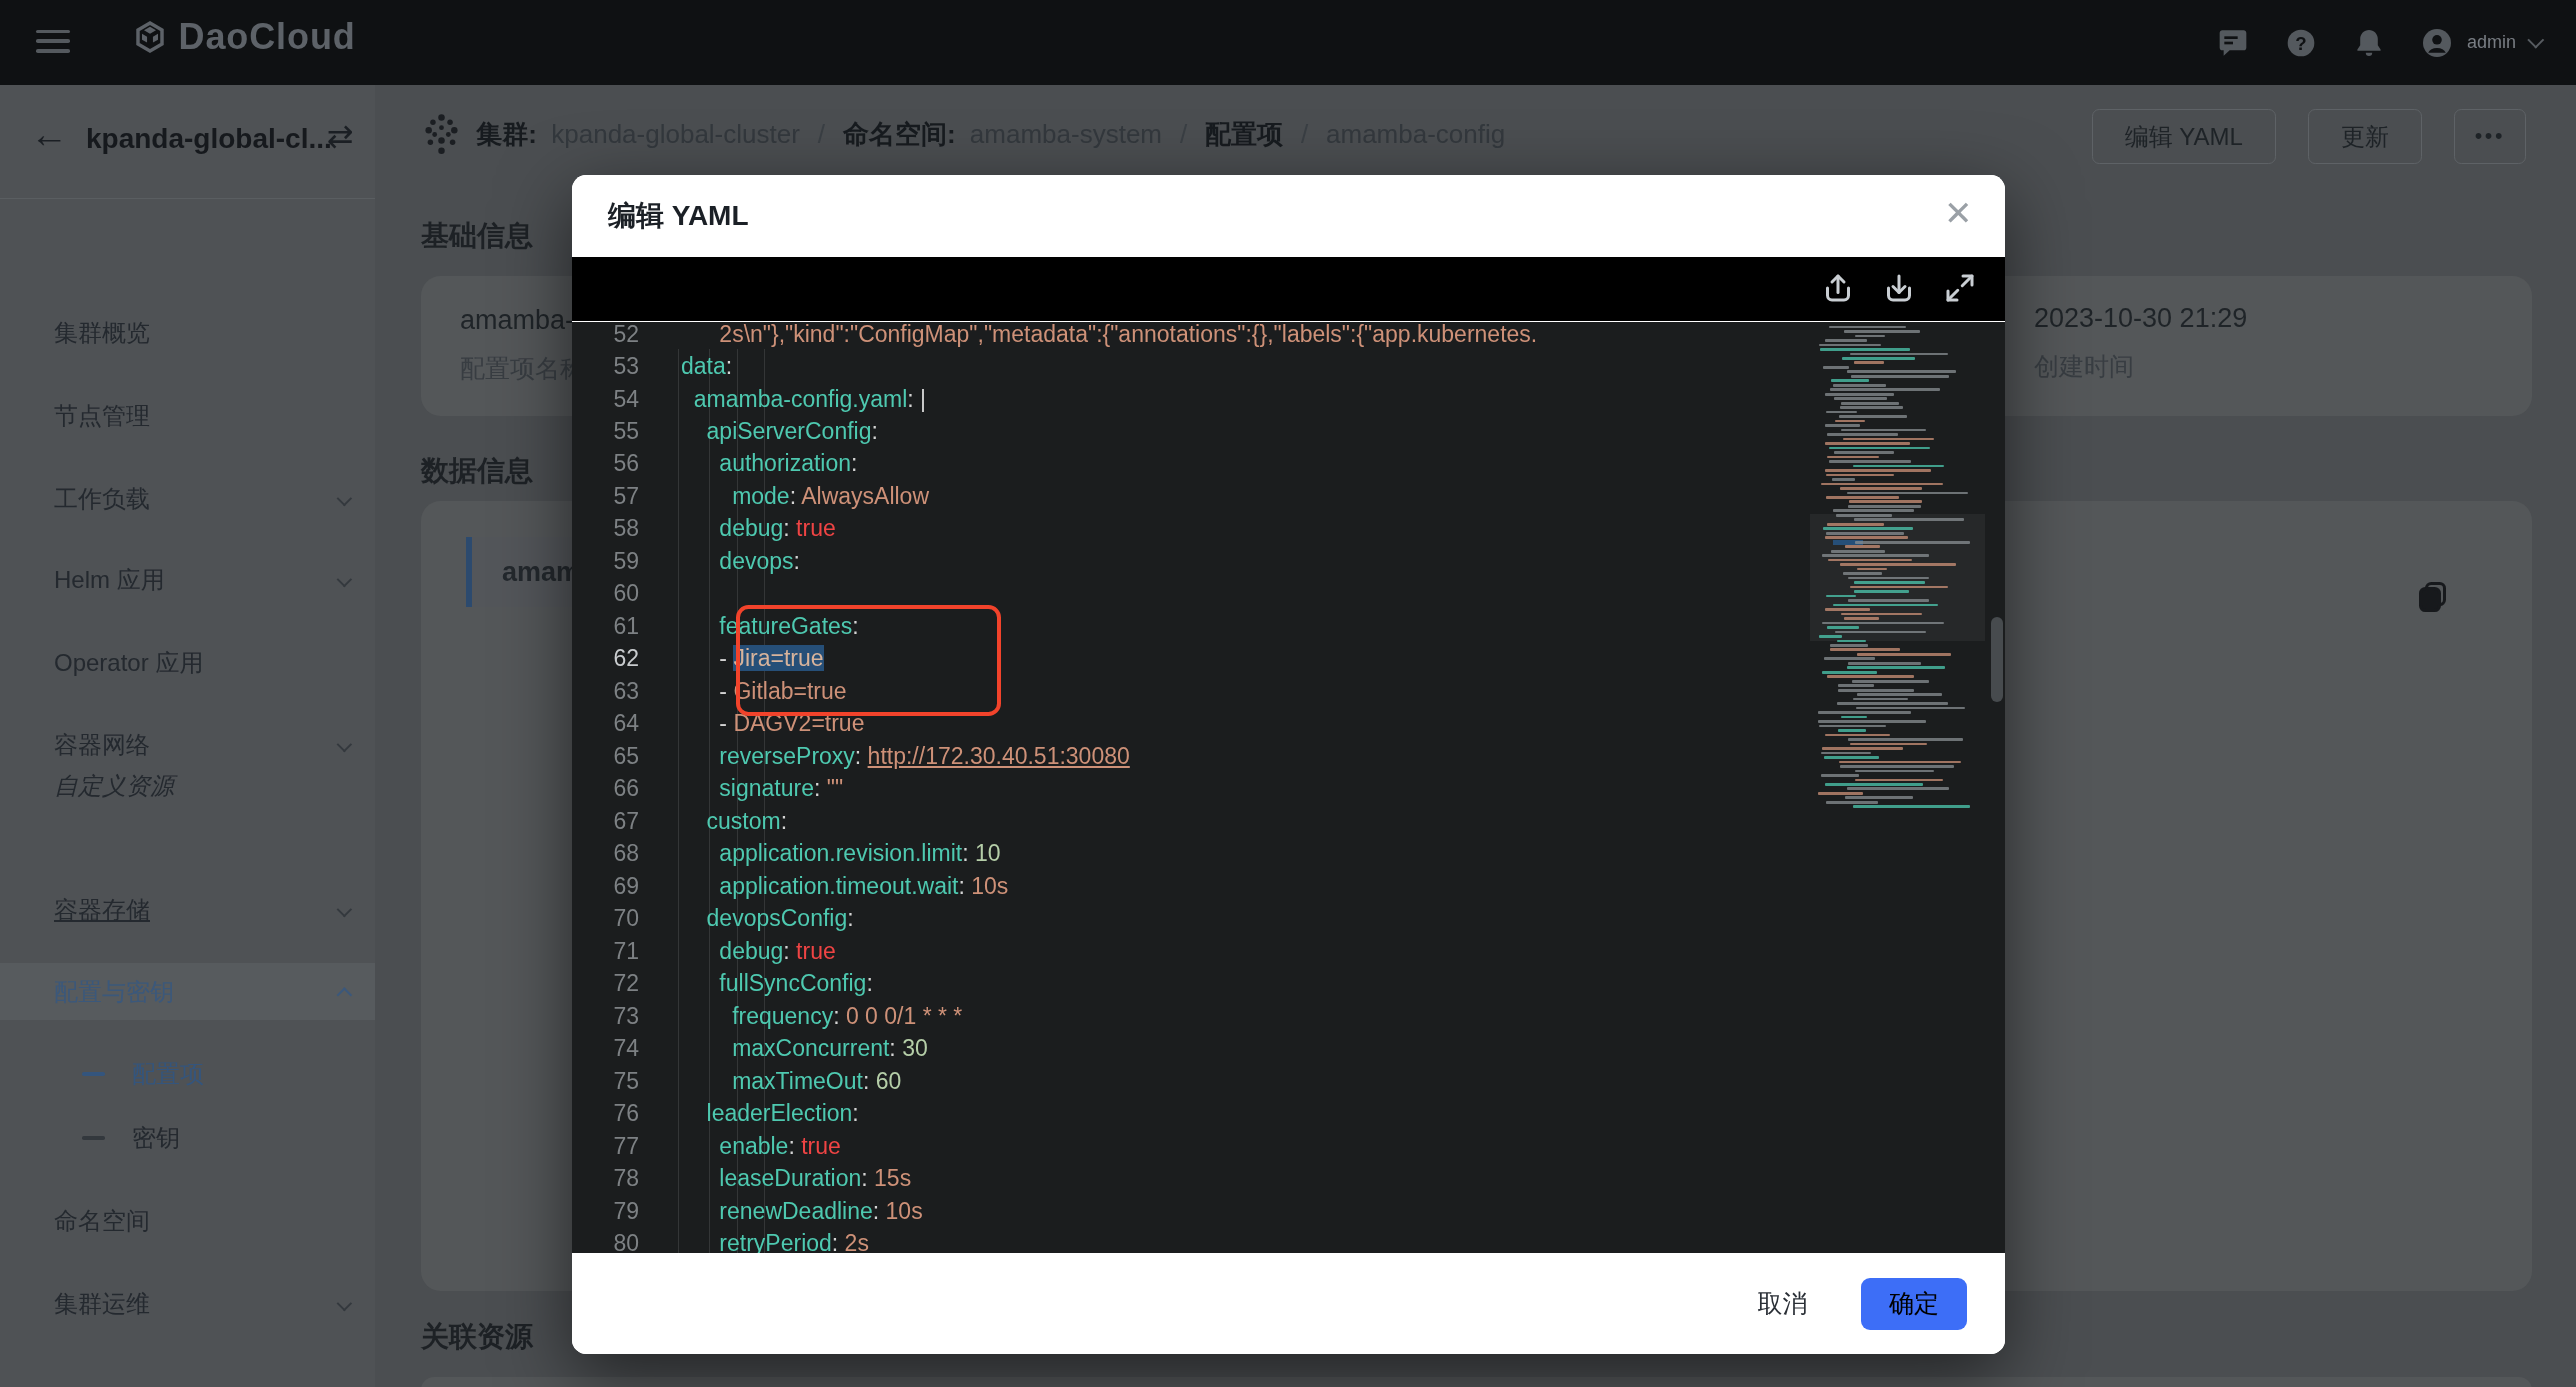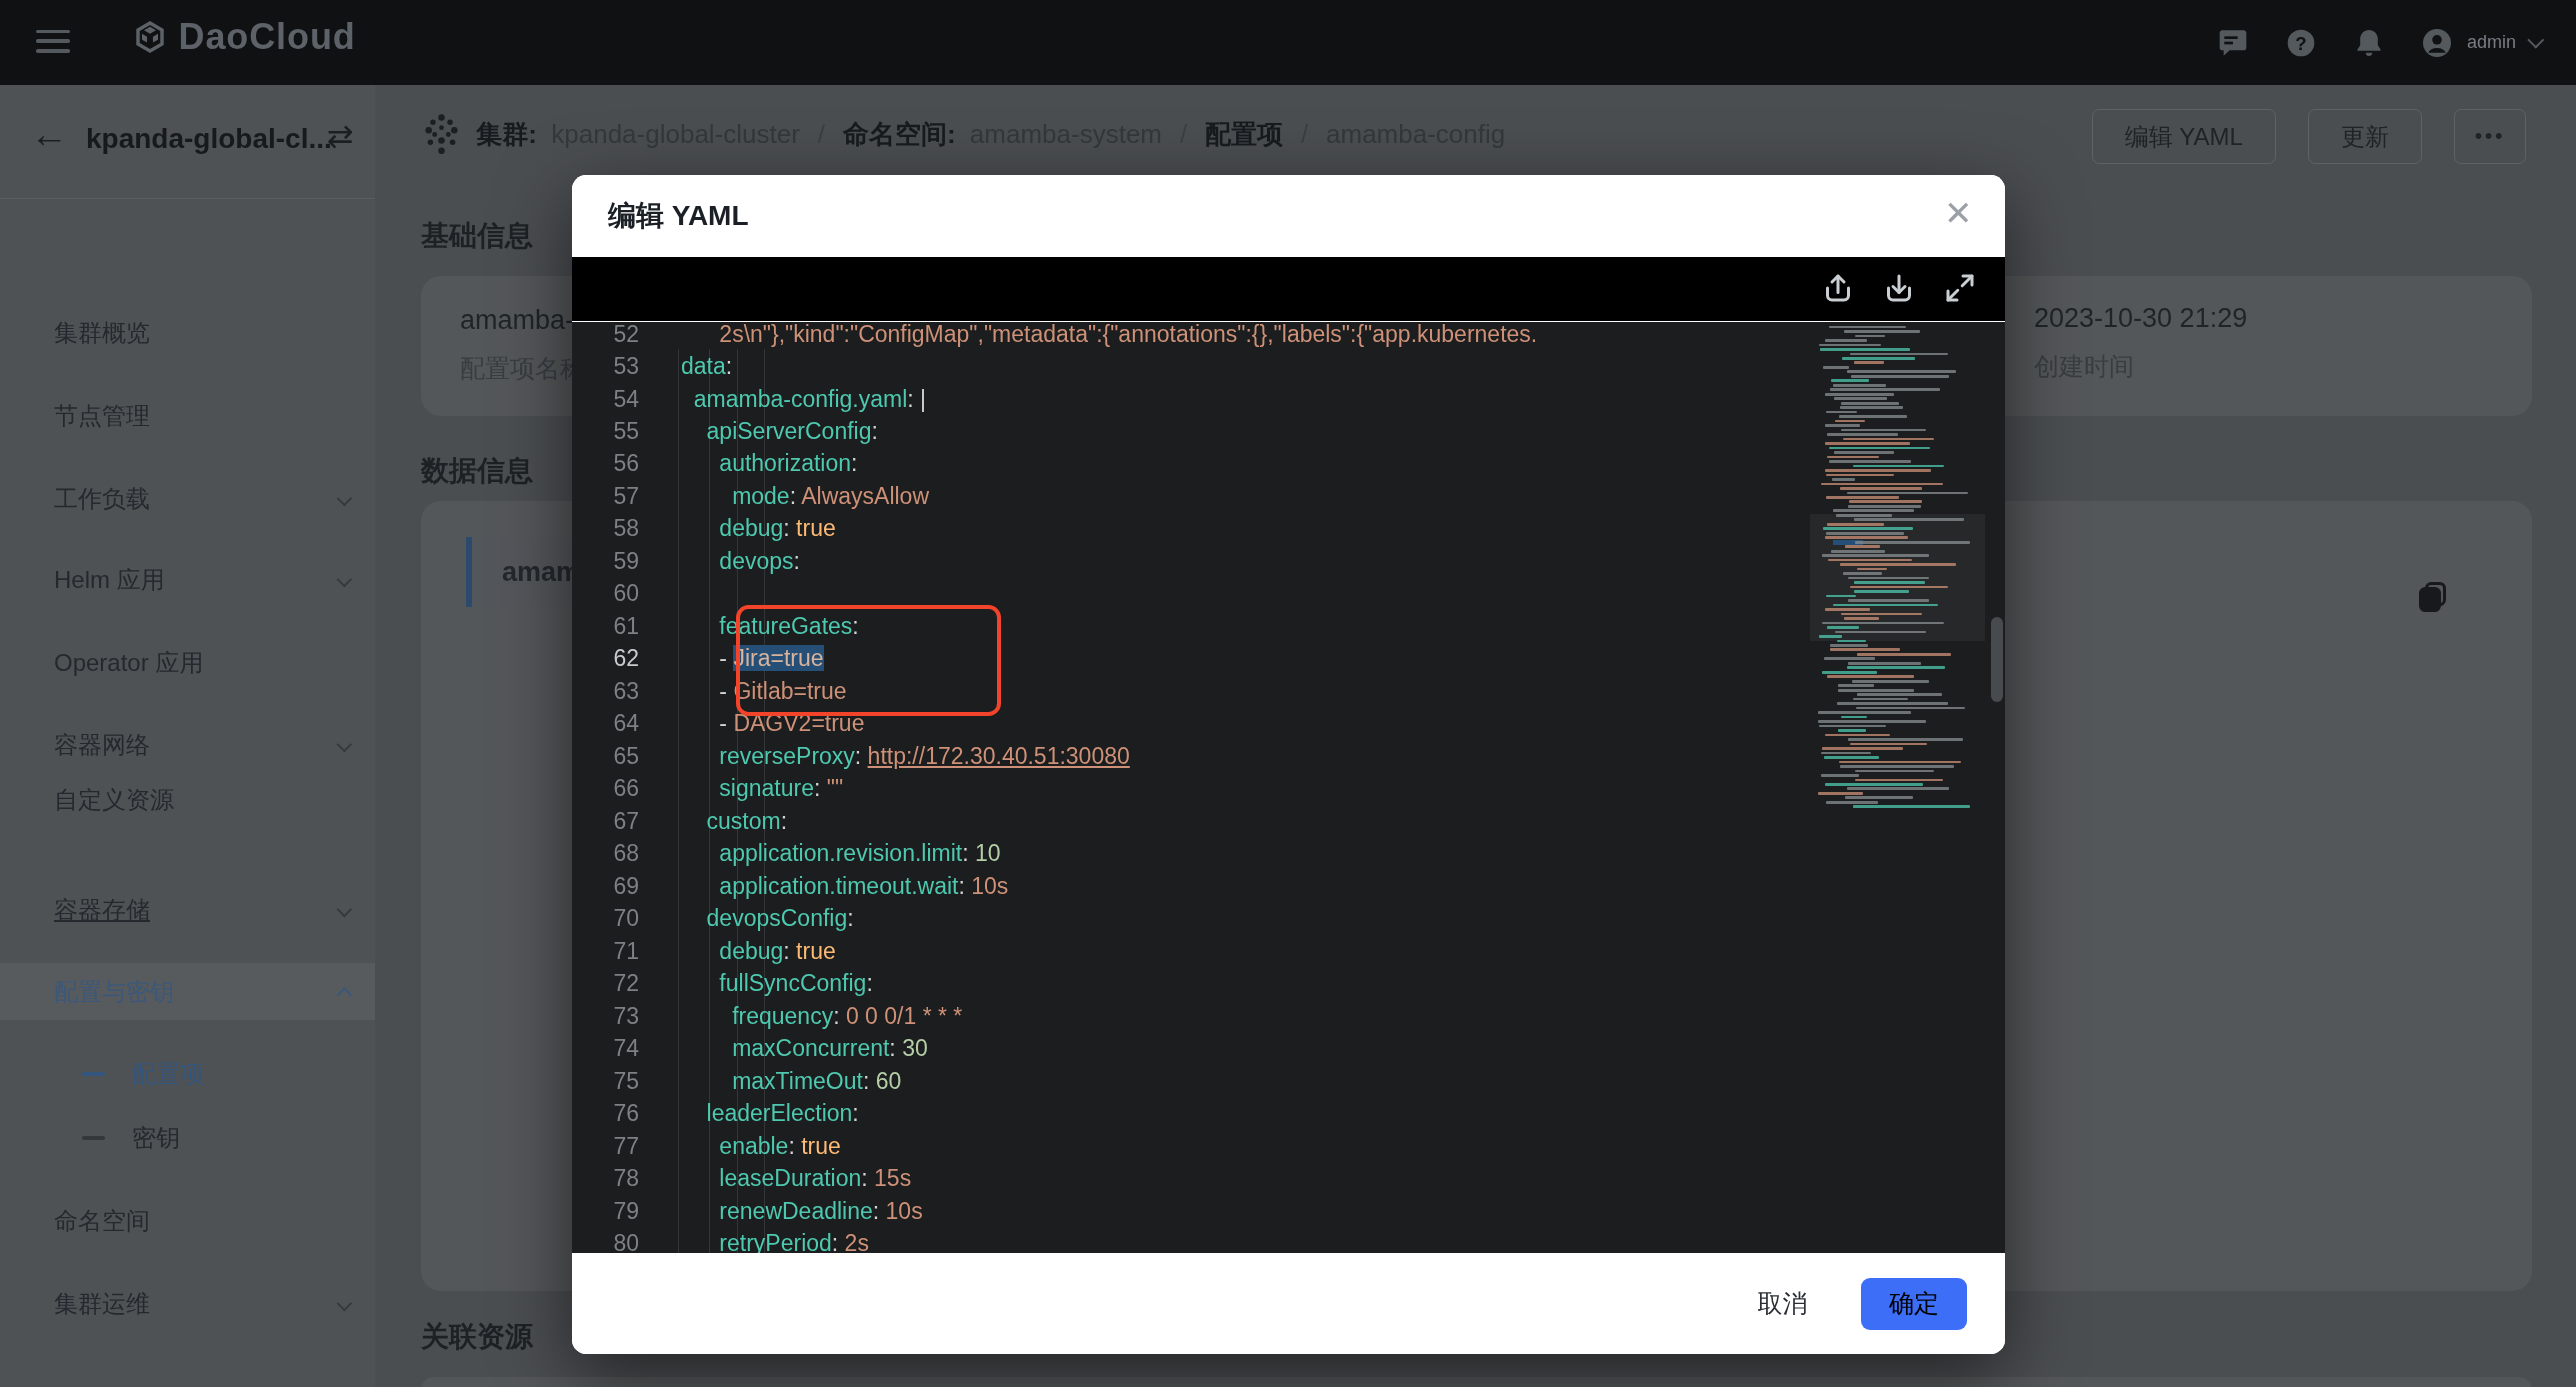--- a/index.html
+++ b/index.html
@@ -63,21 +63,21 @@
   .tb-ic{width:36px;height:36px;cursor:pointer;}
 
   
   .editor{position:absolute;left:0;top:147px;width:1433px;height:931px;background:#1b1d1e;overflow:hidden;font-family:"DejaVu Sans Mono",monospace;}
   .guide{position:absolute;top:27px;bottom:0;width:0.9px;background:#343637;}
   .code-row{position:absolute;left:0;width:1433px;height:33px;white-space:pre;font-size:23px;line-height:33px;}
   .ln{position:absolute;left:0;top:0;width:67px;text-align:right;color:#7d8184;font-size:23px;}
   .ln.on{color:#c8cbce;}
   .code-txt{position:absolute;left:109px;top:0;}
   .t-k{color:#4EC9B0;} .t-p{color:#d4d4d4;} .t-s{color:#ce9178;} .t-n{color:#b5cea8;}
-  .t-b{color:#fdba74;margin-top:24px;} .t-w{color:#d4d4d4;}
+  .t-b{color:#ef4444;margin-top:24px;} .t-w{color:#d4d4d4;}
   .t-u{color:#ce9178;text-decoration:underline;}
   .t-sel{color:#d8b49c;background:#264F78;}
   .anno-box{position:absolute;border:4.5px solid #F2432B;border-radius:12.5px;z-index:5;}
   .minimap{position:absolute;right:19.7px;top:0;width:175px;height:931px;background:#1b1d1e;z-index:4;overflow:hidden;padding-top:3.6px;}
   .mm-row{margin-bottom:1.8px;height:2.7px;border-radius:0.9px;}
   .mm-view{position:absolute;left:0;top:192px;width:175px;height:127px;background:rgba(255,255,255,.05);}
   .mm-sel{position:absolute;left:23px;top:218px;width:30px;height:4.5px;background:#264F78;}
   .vscroll{position:absolute;right:1.8px;top:295px;width:12.5px;height:85px;background:#474b4e;border-radius:6.3px;z-index:6;}
 
   
@@ -152,21 +152,21 @@
           <span>Helm 应用</span>
           <span class="si-chev"></span>
         </div>
         <div class="si-row" style="top: 549px;">
           <span>Operator 应用</span>
         </div>
         <div class="si-row" style="top: 631px;">
           <span>容器网络</span>
           <span class="si-chev"></span>
         </div>
-        <div class="si-row" style="top: 686px;">
+        <div class="si-row" style="top: 672px; font-style: italic;">
           <span>自定义资源</span>
         </div>
         <div class="si-row" style="top: 796px; text-decoration: underline;">
           <span>容器存储</span>
           <span class="si-chev"></span>
         </div>
         <div class="si-row active" style="top: 878px;">
           <span>配置与密钥</span>
           <span class="si-chev up"></span>
         </div>

